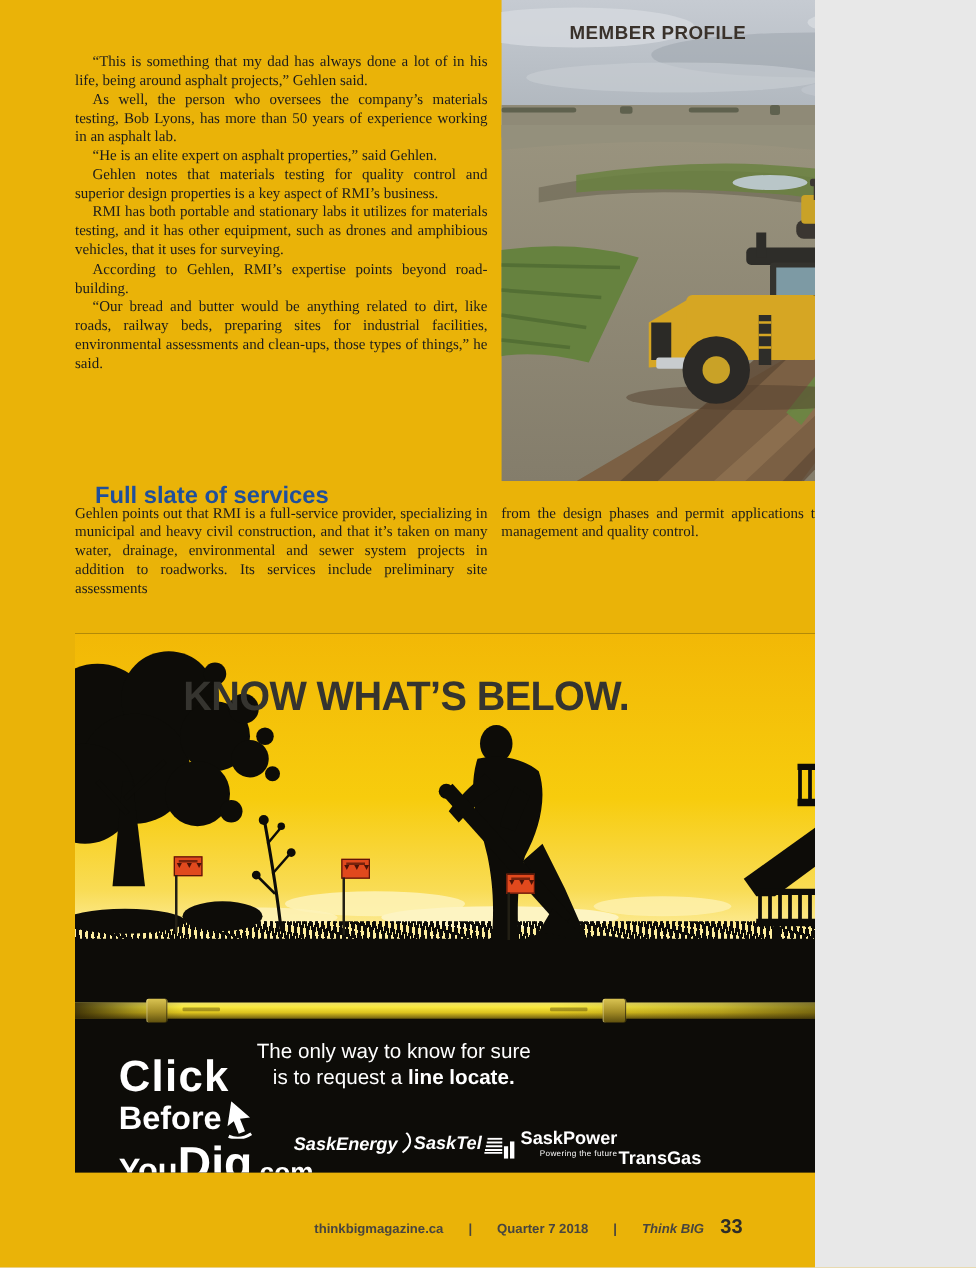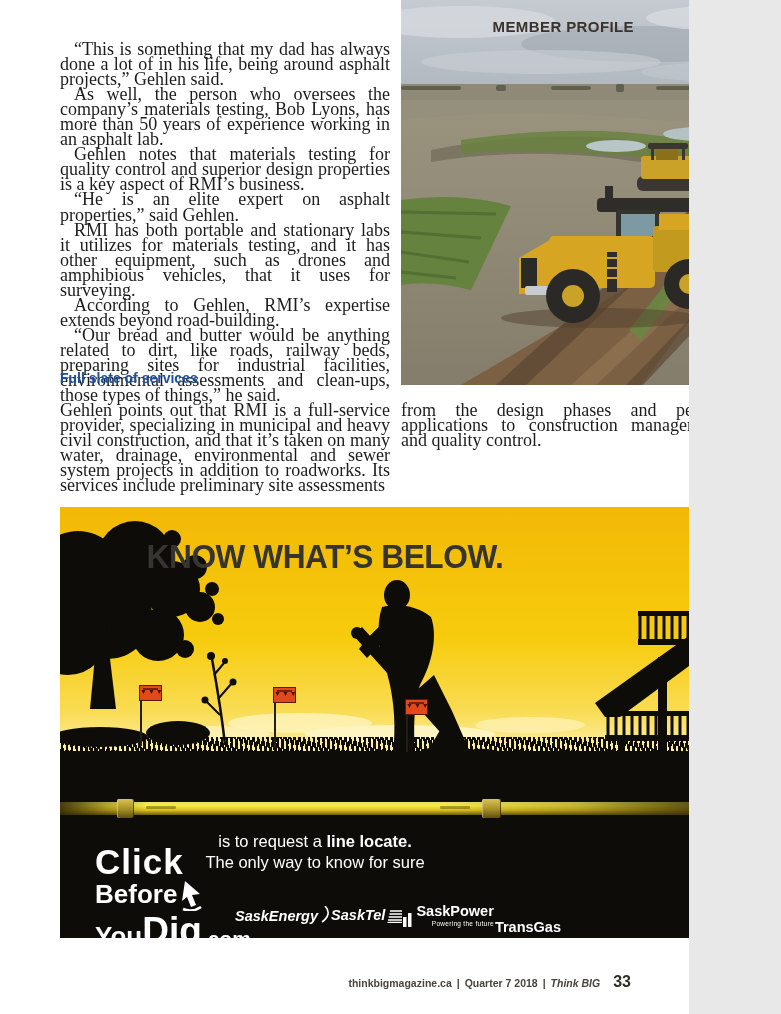--- a/index.html
+++ b/index.html
@@ -1,36 +1,36 @@
 <!DOCTYPE html>
 <html><head>
 <meta charset="utf-8">
 <style>
   html,body{margin:0;padding:0;background:#e8e8e8;}
-  .page{position:relative;width:652px;height:1014px;background:#ffffff;overflow:hidden;
-        font-family:"Liberation Serif",serif;padding-left:37px;}
+  .page{position:relative;width:652px;height:1014px;background:#eab308;overflow:hidden;
+        font-family:"Liberation Serif",serif;}
 
   
   .kicker{position:absolute;top:18px;right:55px;z-index:5;
           font-family:"Liberation Sans",sans-serif;font-weight:700;font-size:15px;
           letter-spacing:.4px;color:#3a322b;}
 
   
   .photo{position:absolute;left:401px;top:0;width:380px;height:385px;overflow:hidden;}
 
   
   .bodycol{position:absolute;color:#1c1c1c;}
-  .bodycol p{margin:0;font-size:18px;line-height:15.05px;text-align:justify;text-indent:14px;}
+  .bodycol p{margin:0;font-size:12px;line-height:15.05px;text-align:justify;text-indent:14px;}
   .bodycol p.noindent{text-indent:0;}
   .col-main{left:60px;top:42px;width:330px;}
   .col-left-cont{left:60px;top:403px;width:330px;}
   .col-right-cont{left:401px;top:403px;width:322px;}
 
-  .section-heading{position:absolute;left:60px;top:370px;width:330px;margin:0;
-        font-family:"Liberation Sans",sans-serif;font-weight:700;font-size:14px;color:#1f4f9c;}
+  .section-heading{position:absolute;left:60px;top:370px;width:330px;margin:16px;
+        font-family:"Liberation Sans",sans-serif;font-weight:700;font-size:19px;color:#1f4f9c;}
 
   
   .ad{position:absolute;left:60px;top:507px;width:663px;height:431px;background:#0d0c08;overflow:hidden;}
   .ad-sky{position:absolute;left:0;top:0;width:663px;height:263px;}
   .ad-headline{position:absolute;left:0;top:31px;width:530px;text-align:center;z-index:4;
         font-family:"Liberation Sans",sans-serif;font-weight:700;font-size:33px;letter-spacing:-.5px;
         color:#35342f;transform:scaleX(.96);transform-origin:center;}
   .ad-ground{position:absolute;left:0;top:244px;width:663px;height:187px;background:#0d0c08;}
 
   .pipe{position:absolute;left:0;top:295px;width:663px;height:13px;z-index:3;
@@ -77,21 +77,21 @@
 
   
   .grass{position:absolute;left:0;top:230px;width:663px;height:16px;z-index:2;
      background:
        repeating-linear-gradient(78deg, transparent 0 2.5px, #0d0c08 2.5px 4.5px),
        repeating-linear-gradient(102deg, transparent 0 3px, #0d0c08 3px 5px);}
 
   
   .footer{position:absolute;top:973px;right:58px;display:flex;align-items:baseline;gap:13px;
         font-family:"Liberation Sans",sans-serif;color:#48453f;}
-  .footer .meta{font-size:10.5px;font-weight:700;display:flex;gap:5px;align-items:flex-start;}
+  .footer .meta{font-size:10.5px;font-weight:700;display:flex;gap:20px;align-items:flex-start;}
   .footer .brand{font-style:italic;}
   .footer .pagenum{font-size:16px;font-weight:700;color:#2e2d28;}
 </style>
 </head>
 <body>
 
 <div class="page">
 
   <div class="photo">
     <svg width="380" height="385" viewBox="0 0 380 385">
@@ -184,24 +184,24 @@
         <path d="M206,258 h10 M206,268 h10 M206,278 h10" stroke="#d6a623" stroke-width="2"></path>
       </g>
     </svg>
   </div>
 
   <div class="kicker">MEMBER PROFILE</div>
 
   <div class="bodycol col-main">
     <p>“This is something that my dad has always done a lot of in his life, being around asphalt projects,” Gehlen said.</p>
     <p>As well, the person who oversees the company’s materials testing, Bob Lyons, has more than 50 years of experience working in an asphalt lab.</p>
+    <p>“He is an elite expert on asphalt properties,” said Gehlen.</p>
     <p>Gehlen notes that materials testing for quality control and superior design properties is a key aspect of RMI’s business.</p>
-    <p>“He is an elite expert on asphalt properties,” said Gehlen.</p>
     <p>RMI has both portable and stationary labs it utilizes for materials testing, and it has other equipment, such as drones and amphibious vehicles, that it uses for surveying.</p>
-    <p>According to Gehlen, RMI’s expertise extends beyond road-building.</p>
+    <p>According to Gehlen, RMI’s expertise points beyond road-building.</p>
     <p>“Our bread and butter would be anything related to dirt, like roads, railway beds, preparing sites for industrial facilities, environmental assessments and clean-ups, those types of things,” he said.</p>
   </div>
 
   <h2 class="section-heading">Full slate of services</h2>
 
   <div class="bodycol col-left-cont">
     <p class="noindent">Gehlen points out that RMI is a full-service provider, specializing in municipal and heavy civil construction, and that it’s taken on many water, drainage, environmental and sewer system projects in addition to roadworks. Its services include preliminary site assessments</p>
   </div>
   <div class="bodycol col-right-cont">
     <p class="noindent">from the design phases and permit applications to construction management and quality control.</p>
@@ -304,22 +304,22 @@
     <div class="ad-ground"></div>
 
     <div class="pipe">
       <div class="coupling c1"></div>
       <div class="coupling c2"></div>
       <div class="pipe-label l1"></div>
       <div class="pipe-label l2"></div>
     </div>
 
     <div class="ad-tagline">
+      <span style="display:block">The only way to know for sure</span>
       <span style="display:block"><span>is to request a </span><span class="bold">line locate.</span></span>
-      <span style="display:block">The only way to know for sure</span>
     </div>
 
     <div class="cbyd">
       <div class="l1">Click</div>
       <div class="l2">
         <span>Before</span>
         <svg width="26" height="30" viewBox="0 0 26 30">
           <polygon points="6,0 21,13 13,14 17,24 12,26 8,16 3,20" fill="#ffffff"></polygon>
           <path d="M4,28 Q13,32 22,26" stroke="#ffffff" stroke-width="2.5" fill="none"></path>
         </svg>

